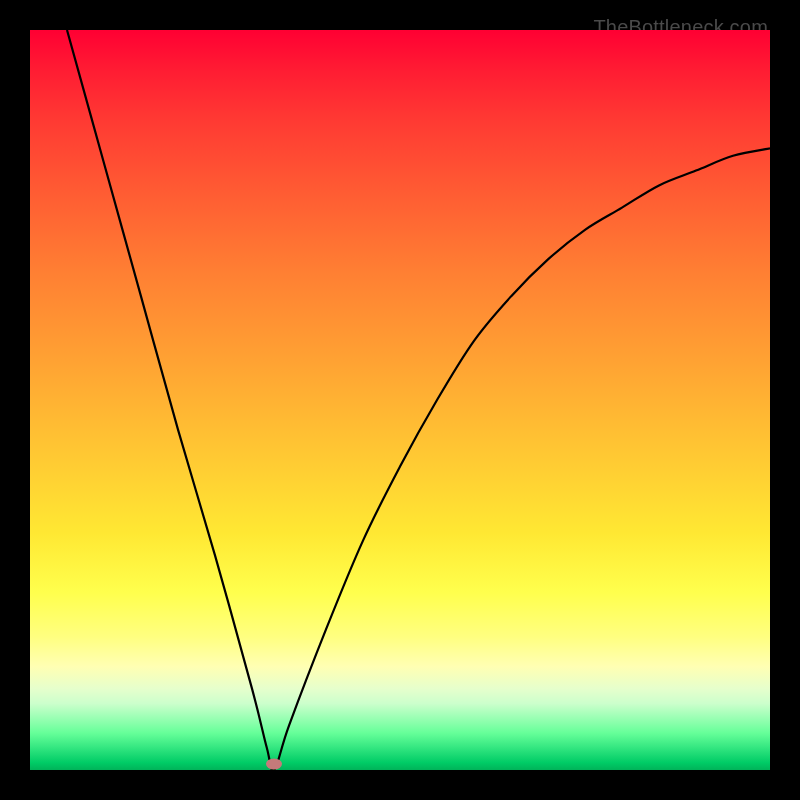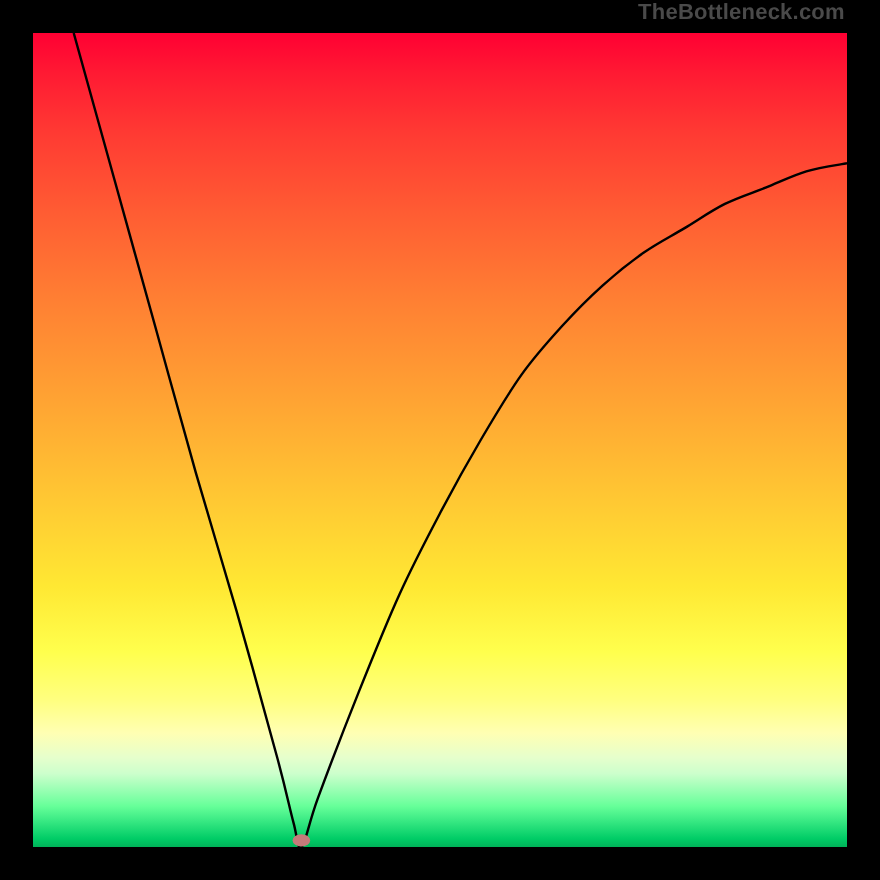--- a/index.html
+++ b/index.html
@@ -39,25 +39,25 @@
       #ccffcc 91%,
       #99ffb3 93%,
       #66ff99 95%,
       #33e680 97%,
       #00cc66 99%,
       #00b359 100%
     );
   }
   .watermark {
     position: absolute;
-    top: 0;
+    top: 16px;
     right: 32px;
     color: #4a4a4a;
     font-size: 20px;
-    font-weight: 700;
+    font-weight: 400;
     letter-spacing: 0.2px;
   }
   svg.curve {
     position: absolute;
     left: 0;
     top: 0;
     width: 740px;
     height: 740px;
   }
   .marker {

